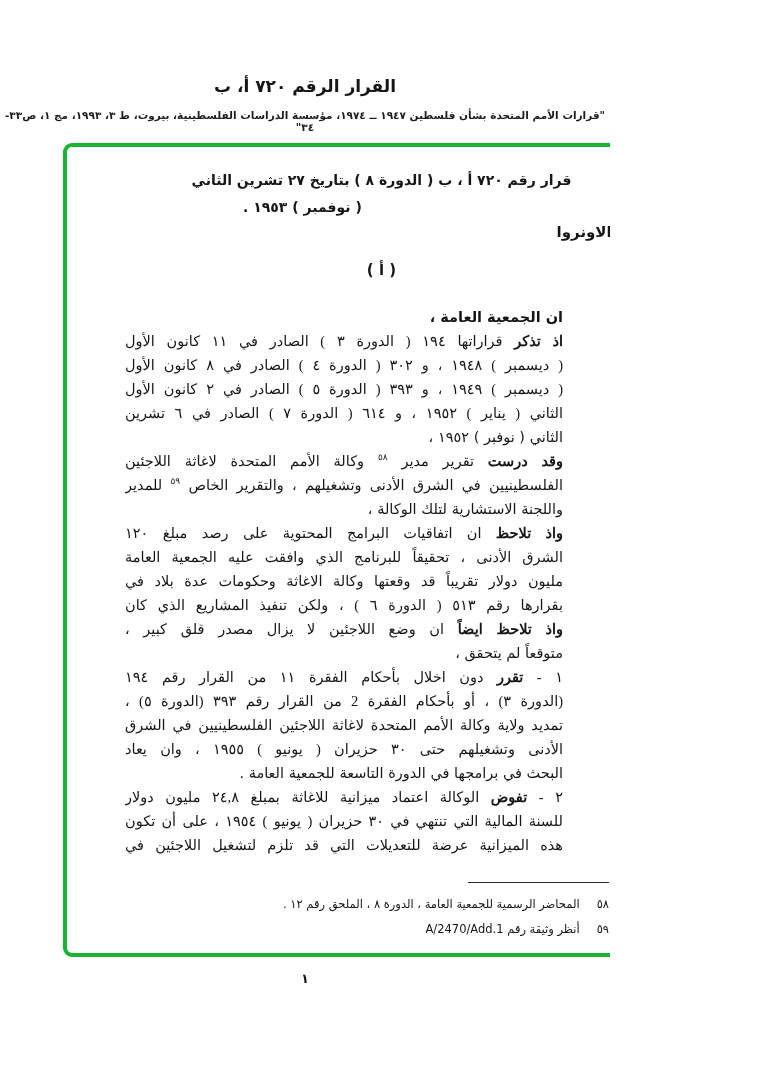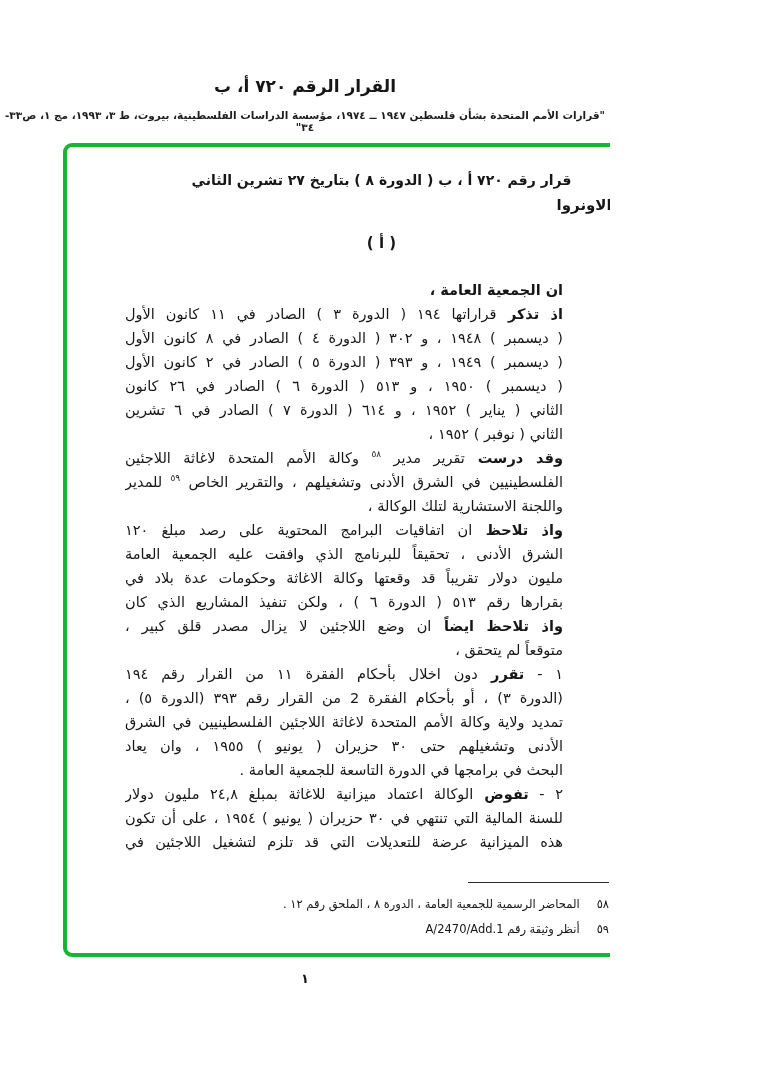--- a/index.html
+++ b/index.html
@@ -19,21 +19,21 @@
     position:absolute;left:63px;top:143px;width:637px;height:814px;
     box-sizing:border-box;border:4px solid #1ab334;border-radius:9px;
   }
   .res-heading{margin-top:20px;direction:rtl;font-weight:bold;font-size:14px;line-height:27px;}
   .rh-l1{text-align:center;}
   .rh-l2{text-align:left;padding-left:176px;}
   .res-subtitle{direction:rtl;text-align:right;font-weight:bold;font-size:15px;line-height:23px;}
   .section-marker{direction:rtl;text-align:center;font-weight:bold;font-size:15px;margin-top:15px;line-height:22px;}
   .res-body{margin:24px 133px 0 58px;font-size:14.5px;}
   .bl{direction:rtl;line-height:24px;height:24px;overflow:hidden;}
-  .lj{text-align:justify;text-align-last:justify;}
+  .lj{text-align:justify;text-align-last:justify;font-family:Liberation Serif, serif;}
   .le{text-align:right;}
   .b{font-weight:bold;}
   .bl sup{font-size:9px;line-height:0;}
   .footnotes{position:absolute;top:735px;right:87px;left:30px;direction:rtl;}
   .fn-rule{width:141px;height:0;border-top:1.6px solid #2a2a2a;margin:0 0 9px 0;}
   .fn-row{display:flex;direction:rtl;gap:17px;font-size:11.5px;line-height:25px;align-items:baseline;}
   .fn-num{flex:0 0 auto;}
   .fn-text{flex:0 1 auto;}
   .page-num{position:absolute;top:971px;left:0;right:0;text-align:center;font-size:13px;font-weight:bold;}
 </style>
@@ -43,32 +43,32 @@
 <div class="page">
 
   <div class="doc-title">القرار الرقم ٧٢٠ أ، ب</div>
 
   <div class="doc-source">"قرارات الأمم المتحدة بشأن فلسطين ١٩٤٧ ــ ١٩٧٤، مؤسسة الدراسات الفلسطينية، بيروت، ط ٣، ١٩٩٣، مج ١، ص٣٣- ٣٤"</div>
 
   <div class="frame" style="border-color: rgb(26, 179, 52);">
 
     <div class="res-heading">
       <div class="rh-l1">قرار رقم ٧٢٠ أ ، ب ( الدورة ٨ ) بتاريخ ٢٧ تشرين الثاني</div>
+      <div class="rh-l2">( نوفمبر ) ١٩٥٣ .</div>
     </div>
 
     <div class="res-subtitle">تمديد ولاية الاونروا</div>
 
     <div class="section-marker">( أ )</div>
 
     <div class="res-body">
         <div class="bl le"><span class="b">ان الجمعية العامة ،</span></div>
         <div class="bl lj"><span class="b">اذ تذكر </span><span>قراراتها ١٩٤ ( الدورة ٣ ) الصادر في ١١ كانون الأول</span></div>
         <div class="bl lj"><span>( ديسمبر ) ١٩٤٨ ، و ٣٠٢ ( الدورة ٤ ) الصادر في ٨ كانون الأول</span></div>
         <div class="bl lj"><span>( ديسمبر ) ١٩٤٩ ، و ٣٩٣ ( الدورة ٥ ) الصادر في ٢ كانون الأول</span></div>
-        <div class="bl lj"><span>( ديسمبر ) ١٩٥٠ ، و ٥١٣ ( الدورة ٦ ) الصادر في ٢٦ كانون</span></div>
         <div class="bl lj"><span>الثاني ( يناير ) ١٩٥٢ ، و ٦١٤ ( الدورة ٧ ) الصادر في ٦ تشرين</span></div>
         <div class="bl le"><span>الثاني ( نوفبر ) ١٩٥٢ ،</span></div>
         <div class="bl lj"><span class="b">وقد درست </span><span>تقرير مدير </span><sup>٥٨</sup><span> وكالة الأمم المتحدة لاغاثة اللاجئين</span></div>
         <div class="bl lj"><span>الفلسطينيين في الشرق الأدنى وتشغيلهم ، والتقرير الخاص </span><sup>٥٩</sup><span> للمدير</span></div>
         <div class="bl le"><span>واللجنة الاستشارية لتلك الوكالة ،</span></div>
         <div class="bl lj"><span class="b">واذ تلاحظ </span><span>ان اتفاقيات البرامج المحتوية على رصد مبلغ ١٢٠</span></div>
         <div class="bl lj"><span>الشرق الأدنى ، تحقيقاً للبرنامج الذي وافقت عليه الجمعية العامة</span></div>
         <div class="bl lj"><span>مليون دولار تقريباً قد وقعتها وكالة الاغاثة وحكومات عدة بلاد في</span></div>
         <div class="bl lj"><span>بقرارها رقم ٥١٣ ( الدورة ٦ ) ، ولكن تنفيذ المشاريع الذي كان</span></div>
         <div class="bl lj"><span class="b">واذ تلاحظ ايضاً </span><span>ان وضع اللاجئين لا يزال مصدر قلق كبير ،</span></div>

